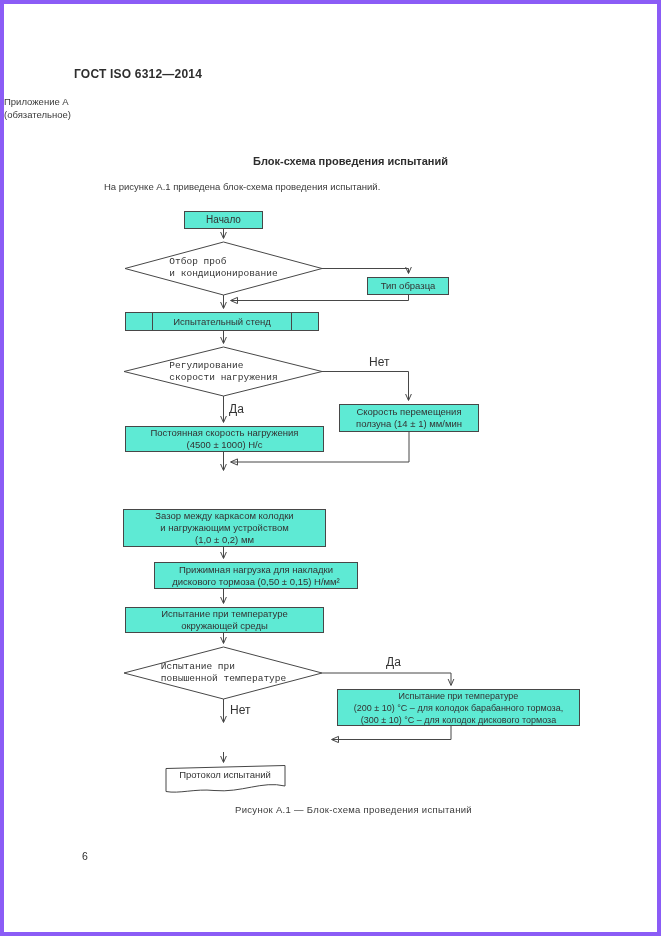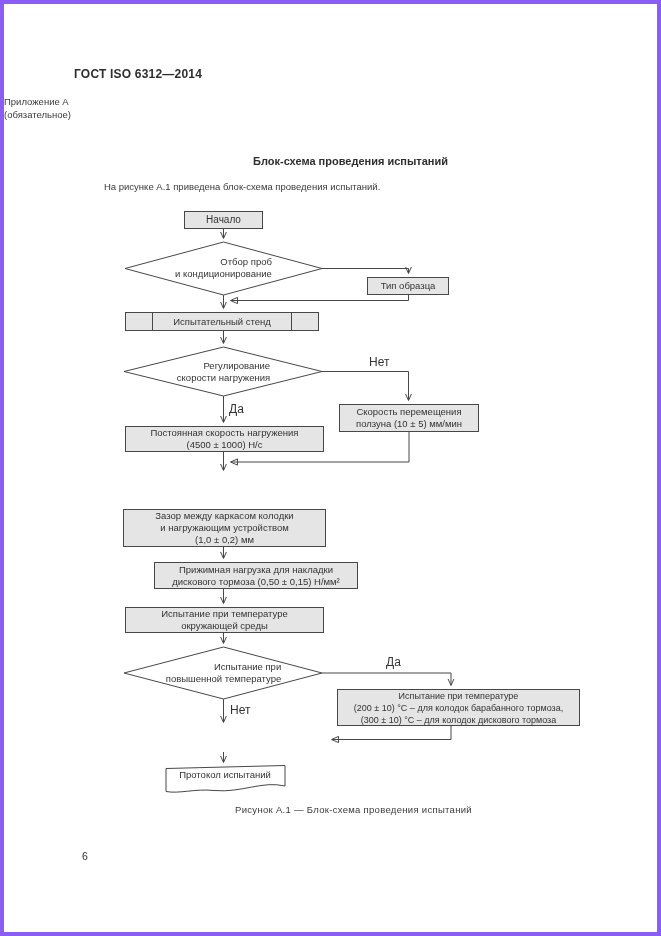--- a/index.html
+++ b/index.html
@@ -14,28 +14,28 @@
   .section-title{left:0;right:0;top:151px;text-align:center;font-size:11px;font-weight:bold;transform:translateX(20px);}
   .intro{left:100px;top:177px;font-size:9.5px;color:#3a3a3a;}
   .caption{left:0;right:0;top:800px;text-align:center;font-size:9.5px;letter-spacing:.3px;color:#3a3a3a;transform:translateX(23px);}
   .page-num{left:78px;top:846px;font-size:10.5px;}
 
   svg.flow{left:0;top:0;width:661px;height:936px;}
   svg.flow path, svg.flow polygon{fill:none;stroke:#474747;stroke-width:1;}
   svg.flow polygon, svg.flow path.shape{fill:#fff;}
 
   .node{
-    position:absolute;box-sizing:border-box;border:1px solid #474747;background:#e5e5e5;
+    position:absolute;box-sizing:border-box;border:1px solid #474747;background:#5eead4;
     display:flex;align-items:center;justify-content:center;text-align:center;
     font-size:9.5px;line-height:12px;white-space:pre-line;color:#333;
   }
   .noborder{border:none;background:transparent;}
   .dlabel{
-    position:absolute;display:flex;align-items:center;justify-content:center;text-align:right;
-    font-size:9.5px;line-height:12px;white-space:pre-line;color:#333;
+    position:absolute;display:flex;align-items:center;justify-content:center;text-align:left;
+    font-size:9.5px;line-height:12px;white-space:pre-line;color:#333;font-family:Liberation Mono, monospace;
   }
   .elabel{position:absolute;font-size:12px;color:#333;}
   .small{font-size:9px;line-height:12px;}
   
   .predef::before,.predef::after{
     content:"";position:absolute;top:-1px;bottom:-1px;width:1px;background:#474747;
   }
   .predef::before{left:26px;}
   .predef::after{right:26px;}
 </style>
@@ -83,21 +83,21 @@
     <path class="shape" d="M162,764.5 L281,761.5 L281,782 C 258,776.5 238,789 210,786.5 C 191,784.5 175,790 162,787.5 Z"></path>
   </svg>
 
   <div class="node" style="left:180px;top:207px;width:79px;height:18px;font-size:10px;">Начало</div>
 
   <div class="node" style="left:363px;top:273px;width:82px;height:18px;">Тип образца</div>
 
   <div class="node predef" style="left:121px;top:308px;width:194px;height:19px;">Испытательный стенд</div>
 
   <div class="node" style="left:335px;top:400px;width:140px;height:28px;">Скорость перемещения
-ползуна (10 ± 5) мм/мин</div>
+ползуна (14 ± 1) мм/мин</div>
 
   <div class="node" style="left:121px;top:422px;width:199px;height:26px;">Постоянная скорость нагружения
 (4500 ± 1000) Н/с</div>
 
 
   <div class="node" style="left:119px;top:505px;width:203px;height:38px;">Зазор между каркасом колодки
 и нагружающим устройством
 (1,0 ± 0,2) мм</div>
 
   <div class="node" style="left:118px;top:558px;width:204px;height:27px;margin-left:32px;">Прижимная нагрузка для накладки

